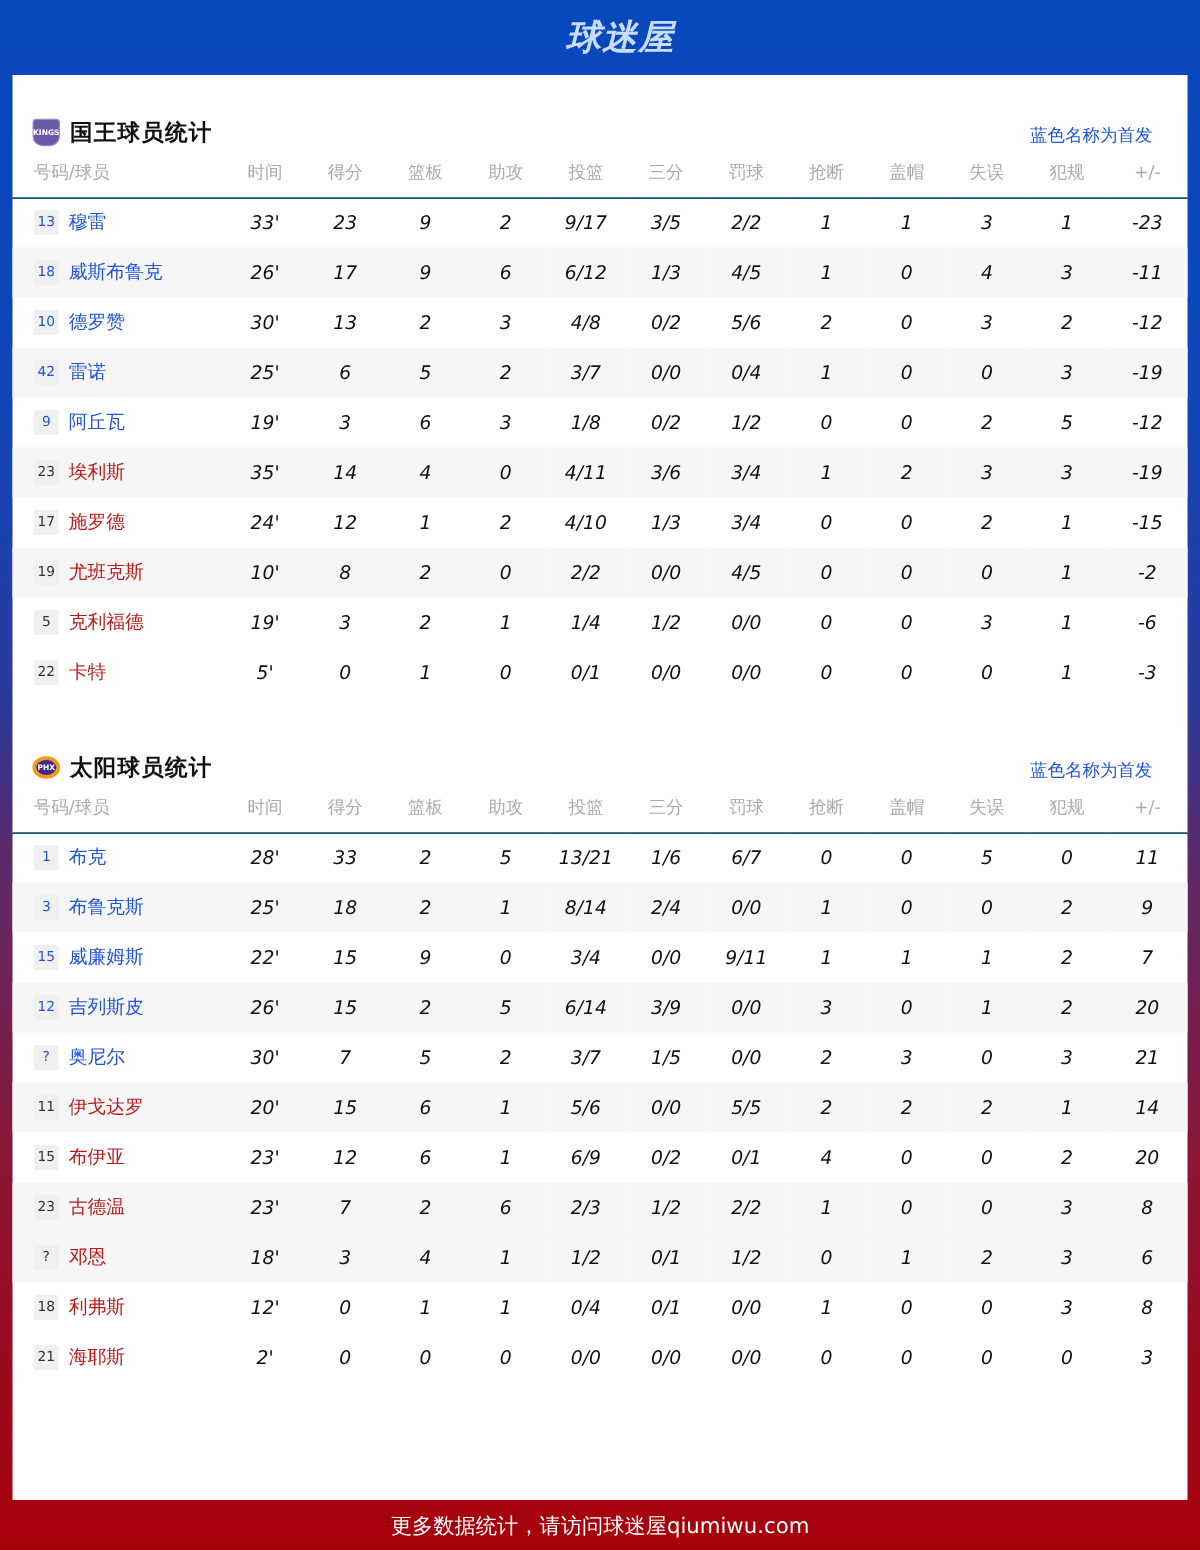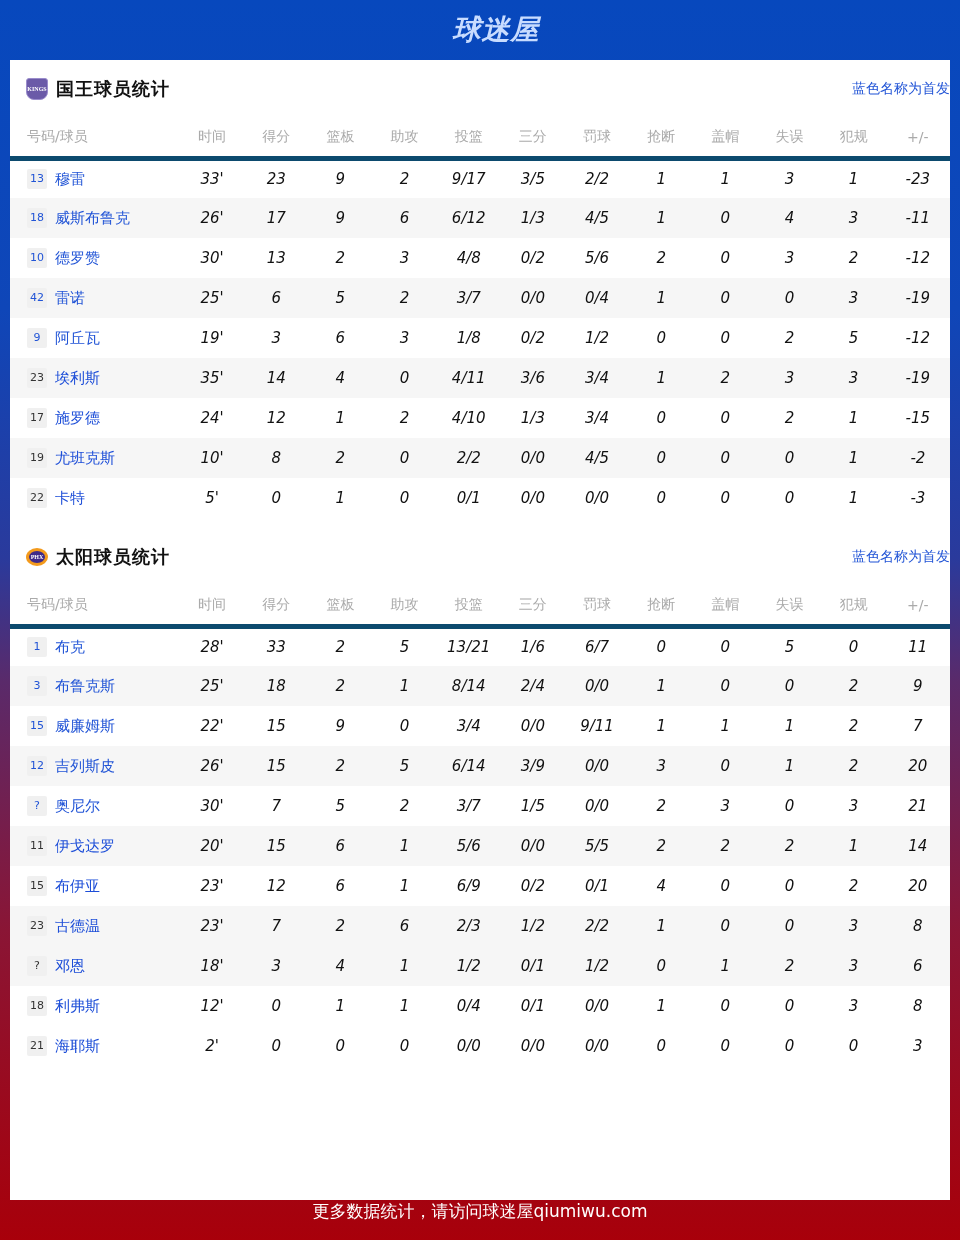--- a/index.html
+++ b/index.html
@@ -15,61 +15,60 @@
   .logo {
     font-family: "DejaVu Sans", sans-serif;
     font-weight: bold; font-style: italic;
     font-size: 28px; color: #c8dcff; letter-spacing: 1px; margin-left: 32px;
   }
   .card {
     position: absolute; left: 10px; top: 60px; width: 940px; height: 1140px;
     background: #fff;
   }
   .section-head {
-    height: 58px; display: flex; align-items: center; justify-content: space-between;
-    padding: 0 0 0 16px;
-    font-family: Liberation Serif, serif;
+    height: 58px; display: flex; align-items: flex-end; justify-content: space-between;
+    padding: 0 28px 0 16px;
   }
   .team-title { display: flex; align-items: center; gap: 8px; }
   .team-logo {
     width: 22px; height: 22px; display: flex; align-items: center; justify-content: center;
     font-size: 6px; font-weight: bold; color: #fff;
   }
   .team-logo.kings {
     background: #6b5aa8; border-radius: 3px 3px 8px 8px; border: 1px solid #9a8ccc;
   }
   .team-logo.suns {
     background: #3e2a8a; border-radius: 50%; box-shadow: 0 0 0 3px #f39a1c;
     width: 16px; height: 12px; margin: 0 3px;
   }
   .team-name { font-size: 18px; color: #111; font-weight: bold; letter-spacing: 1px; }
   .starter-note { font-size: 14px; color: #2154d6; }
   table { width: 100%; border-collapse: collapse; table-layout: fixed; }
   th {
     height: 40px; font-size: 14px; color: #aaa; font-weight: normal;
-    border-bottom: 5px solid #0c4a6e; text-align: center;
+    border-bottom: 1px solid #0c4a6e; text-align: center;
   }
   th.player-col { text-align: left; padding-left: 17px; }
   td {
     height: 40px; text-align: center; font-size: 15px; color: #111; font-style: italic;
   }
   tr.alt td { background: #f6f6f6; }
   td.player-cell { text-align: left; padding-left: 17px; font-style: normal; }
   .num-badge {
     display: inline-block; width: 20px; height: 20px; line-height: 20px;
     background: #f0f0f0; border-radius: 2px; font-size: 11px; color: #333;
     text-align: center; margin-right: 8px; vertical-align: middle;
   }
   .num-badge.starter { color: #2154d6; }
-  .pname { font-size: 15px; vertical-align: middle; color: #1d4ed8; }
+  .pname { font-size: 15px; vertical-align: middle; color: #b91c1c; }
   .pname.starter { color: #2154d6; }
   .col-player { width: 170px; }
   .footer {
     position: absolute; left: 0; top: 1200px; width: 960px; height: 40px;
-    display: flex; align-items: flex-start; justify-content: center;
+    display: flex; align-items: center; justify-content: center;
     color: #fff; font-size: 17px;
   }
 </style>
 </head>
 <body>
 
 <div class="topbar">
   <span class="logo">球迷屋</span>
 </div>
 
@@ -230,20 +229,35 @@
             <td>2/2</td>
             <td>0/0</td>
             <td>4/5</td>
             <td>0</td>
             <td>0</td>
             <td>0</td>
             <td>1</td>
             <td>-2</td>
           </tr>
           <tr class="">
+            <td class="player-cell"><span class="num-badge">5</span><span class="pname">克利福德</span></td>
+            <td>19'</td>
+            <td>3</td>
+            <td>2</td>
+            <td>1</td>
+            <td>1/4</td>
+            <td>1/2</td>
+            <td>0/0</td>
+            <td>0</td>
+            <td>0</td>
+            <td>3</td>
+            <td>1</td>
+            <td>-6</td>
+          </tr>
+          <tr class="">
             <td class="player-cell"><span class="num-badge">22</span><span class="pname">卡特</span></td>
             <td>5'</td>
             <td>0</td>
             <td>1</td>
             <td>0</td>
             <td>0/1</td>
             <td>0/0</td>
             <td>0/0</td>
             <td>0</td>
             <td>0</td>

